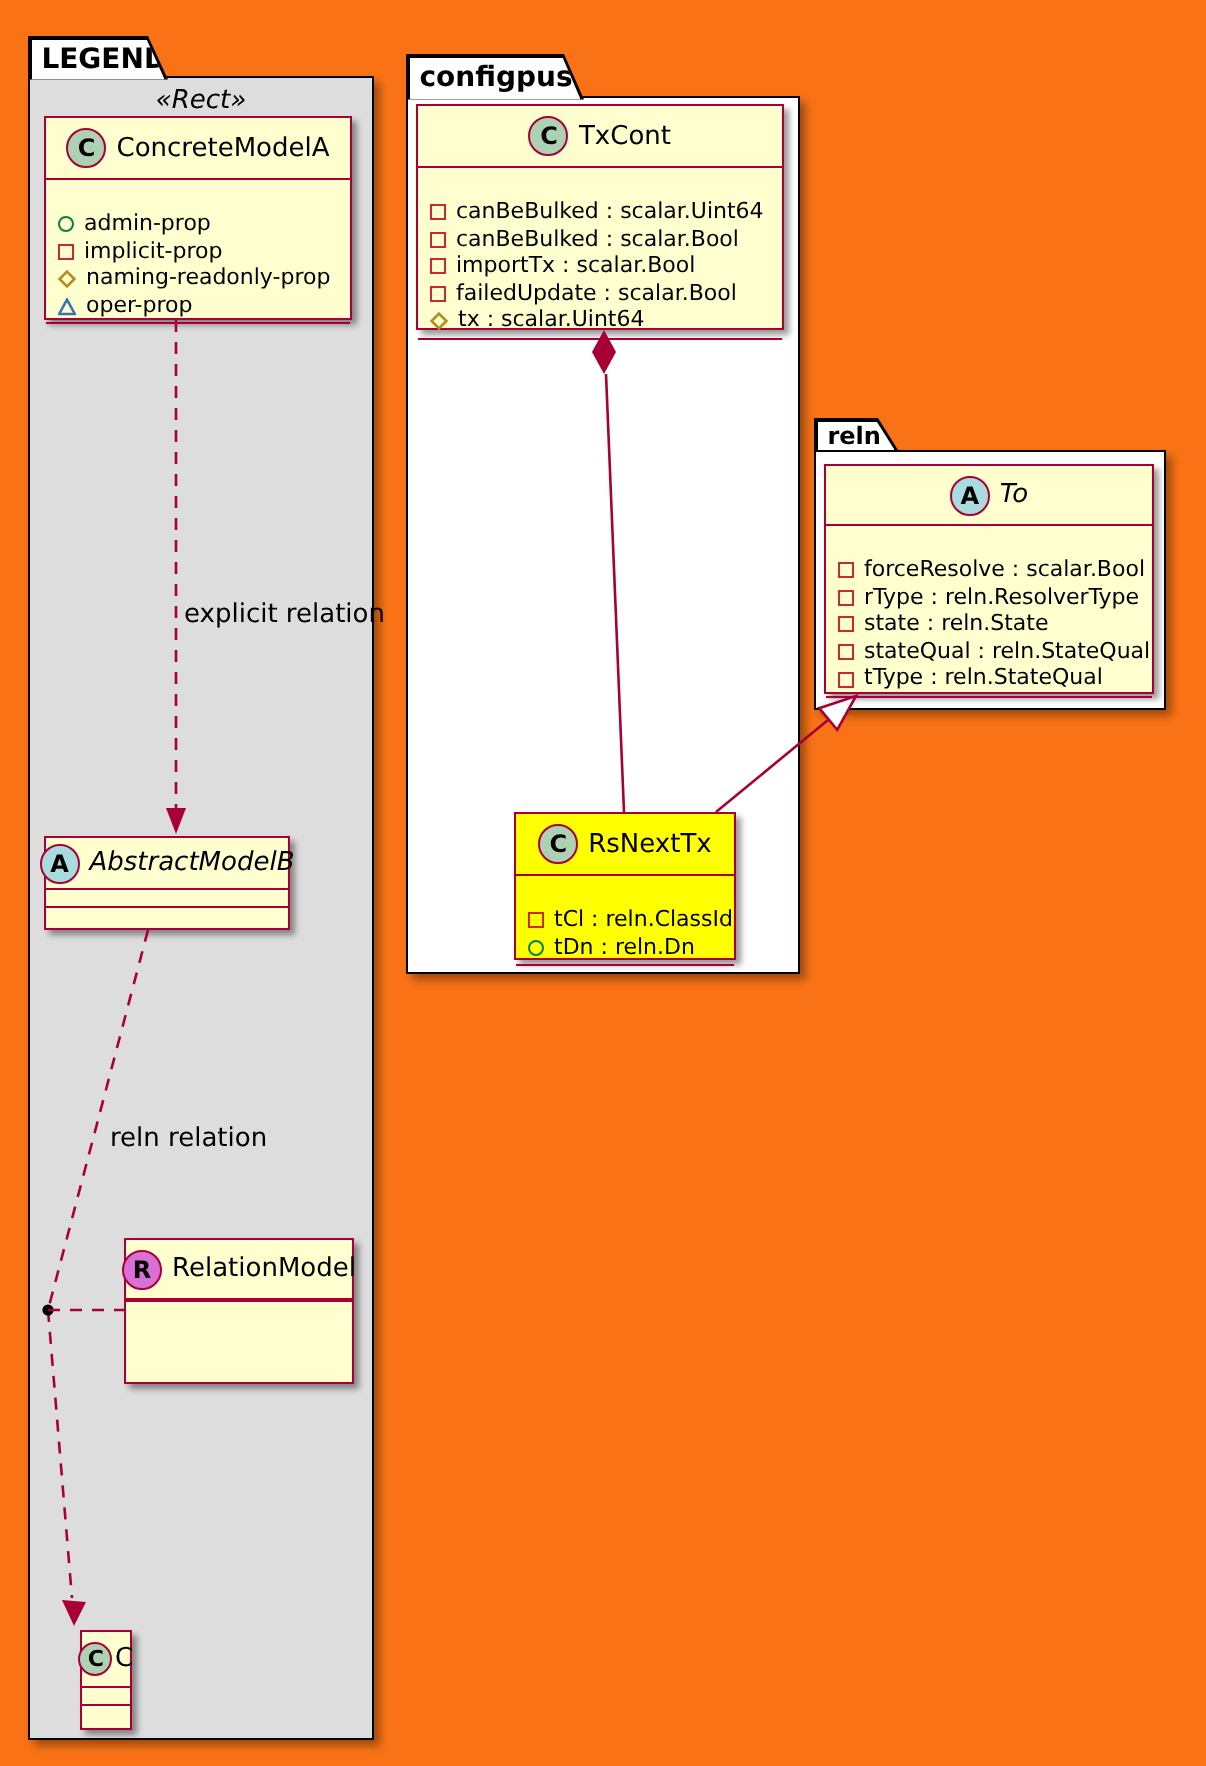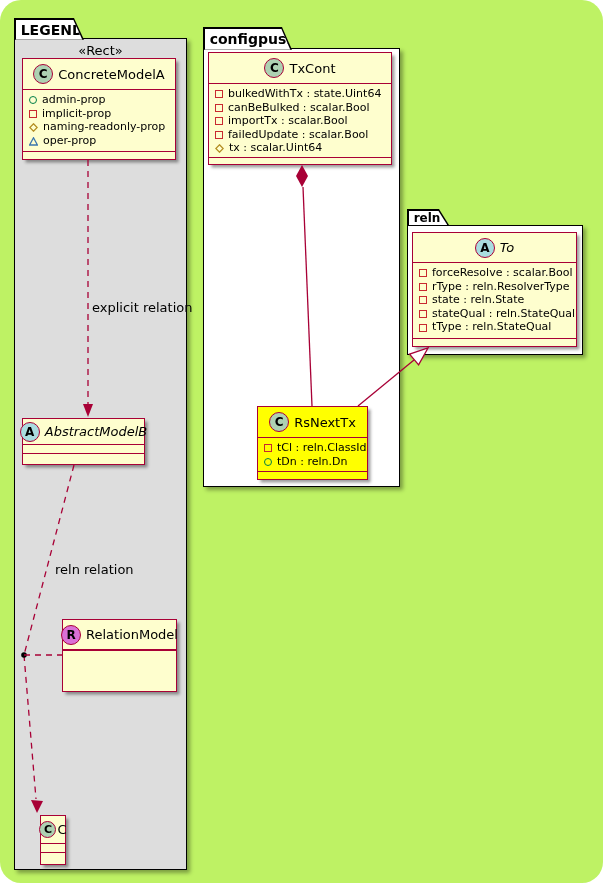--- a/index.html
+++ b/index.html
@@ -1,51 +1,51 @@
 <!DOCTYPE html>
 <html style="--class-border: #A80036; --class-fill: #FEFECE; --legend-fill: #DDDDDD; --highlight-fill: #FFFF00; --spot-class: #ADD1B2; --spot-abstract: #A9DCDF; --spot-relation: #DA70D6;"><head>
 <meta charset="utf-8">
 <style>
   html,body{margin:0;padding:0;background:#ffffff;}
-  .canvas{position:relative;width:603px;height:883px;background:#bef264;overflow:hidden;
-          font-family:"DejaVu Sans","Liberation Sans",sans-serif;color:#000;border-radius:21px;}
+  .canvas{position:relative;width:603px;height:883px;background:#f97316;overflow:hidden;
+          font-family:"DejaVu Sans","Liberation Sans",sans-serif;color:#000;}
 
   
   .pkg-body{position:absolute;box-sizing:border-box;border:1.7px solid #000;
             box-shadow:3px 3px 4px rgba(0,0,0,.35);z-index:1;}
   .pkg-tab{position:absolute;z-index:3;background:#000;box-sizing:border-box;
            clip-path:polygon(0 0,calc(100% - 10px) 0,100% 100%,0 100%);}
   .pkg-tab-inner{position:absolute;left:1.7px;top:1.7px;right:1.7px;bottom:0;background:#fff;
            clip-path:polygon(0 0,calc(100% - 9px) 0,100% 100%,0 100%);
            display:flex;align-items:center;padding-left:5px;font-weight:bold;}
   #legend-body{left:14px;top:38px;width:173px;height:832px;background:var(--legend-fill,#DDDDDD);}
   #legend-tab{left:14px;top:18px;width:70px;height:21.7px;}
   #legend-tab .pkg-tab-inner{font-size:14px;}
   #configpush-body{left:203px;top:48px;width:197px;height:439px;background:#fff;}
   #configpush-tab{left:203px;top:27px;width:89px;height:22.7px;}
   #configpush-tab .pkg-tab-inner{font-size:14px;}
   #reln-body{left:407px;top:225px;width:176px;height:130px;background:#fff;}
   #reln-tab{left:407px;top:209px;width:42px;height:16px;padding-left:20px;}
   #reln-tab .pkg-tab-inner{font-size:12px;}
   .stereotype{position:absolute;left:14px;top:43px;width:173px;text-align:center;z-index:2;
-              font-size:13px;}
+              font-style:italic;font-size:13px;}
 
   
   .uml-class{position:absolute;box-sizing:border-box;display:flex;flex-direction:column;
              background:var(--class-fill,#FEFECE);border:1.5px solid var(--class-border,#A80036);
              box-shadow:2.5px 2.5px 3px rgba(0,0,0,.4);z-index:2;}
   .cls-title{display:flex;align-items:center;justify-content:center;gap:5px;flex:none;
              border-bottom:1px solid var(--class-border,#A80036);font-size:13px;}
   .spot{width:20px;height:20px;border-radius:50%;border:1px solid var(--class-border,#A80036);
         display:flex;align-items:center;justify-content:center;font-weight:bold;font-size:12px;flex:none;box-sizing:border-box;}
   .spot-c{background:var(--spot-class,#ADD1B2);}
   .spot-a{background:var(--spot-abstract,#A9DCDF);}
   .spot-r{background:var(--spot-relation,#DA70D6);}
   .iname{font-style:italic;}
-  .attrs{padding:4px 5px 2px 6px;display:flex;flex-direction:column;gap:1px;flex:1;}
+  .attrs{padding:4px 5px 2px 6px;display:flex;flex-direction:column;gap:1px;flex:1;margin-top:12px;}
   .attr-row{display:flex;align-items:center;gap:5px;font-size:11px;line-height:12.6px;white-space:nowrap;}
   .mi{flex:none;display:inline-flex;}
   .mi-circle{width:8px;height:8px;border:1.4px solid #038048;border-radius:50%;box-sizing:border-box;}
   .mi-square{width:8px;height:8px;border:1.4px solid #C82930;box-sizing:border-box;}
   .empty-pad{height:8px;flex:none;}
   .empty-row{border-top:1px solid var(--class-border,#A80036);flex:1;}
   .empty-bottom{border-top:1px solid var(--class-border,#A80036);height:7px;flex:none;}
 
   #cls-concrete{left:22px;top:58px;width:154px;height:102px;}
   #cls-concrete .cls-title{height:30px;}
@@ -153,21 +153,21 @@
   </div>
 
   <div class="uml-class" id="cls-txcont">
     <div class="cls-title">
       <span class="spot spot-c">C</span>
       <span>TxCont</span>
     </div>
     <div class="attrs">
       <div class="attr-row">
         <span class="mi mi-square"></span>
-        <span>bulkedWithTx : state.Uint64</span>
+        <span>canBeBulked : scalar.Uint64</span>
       </div>
       <div class="attr-row">
         <span class="mi mi-square"></span>
         <span>canBeBulked : scalar.Bool</span>
       </div>
       <div class="attr-row">
         <span class="mi mi-square"></span>
         <span>importTx : scalar.Bool</span>
       </div>
       <div class="attr-row">

